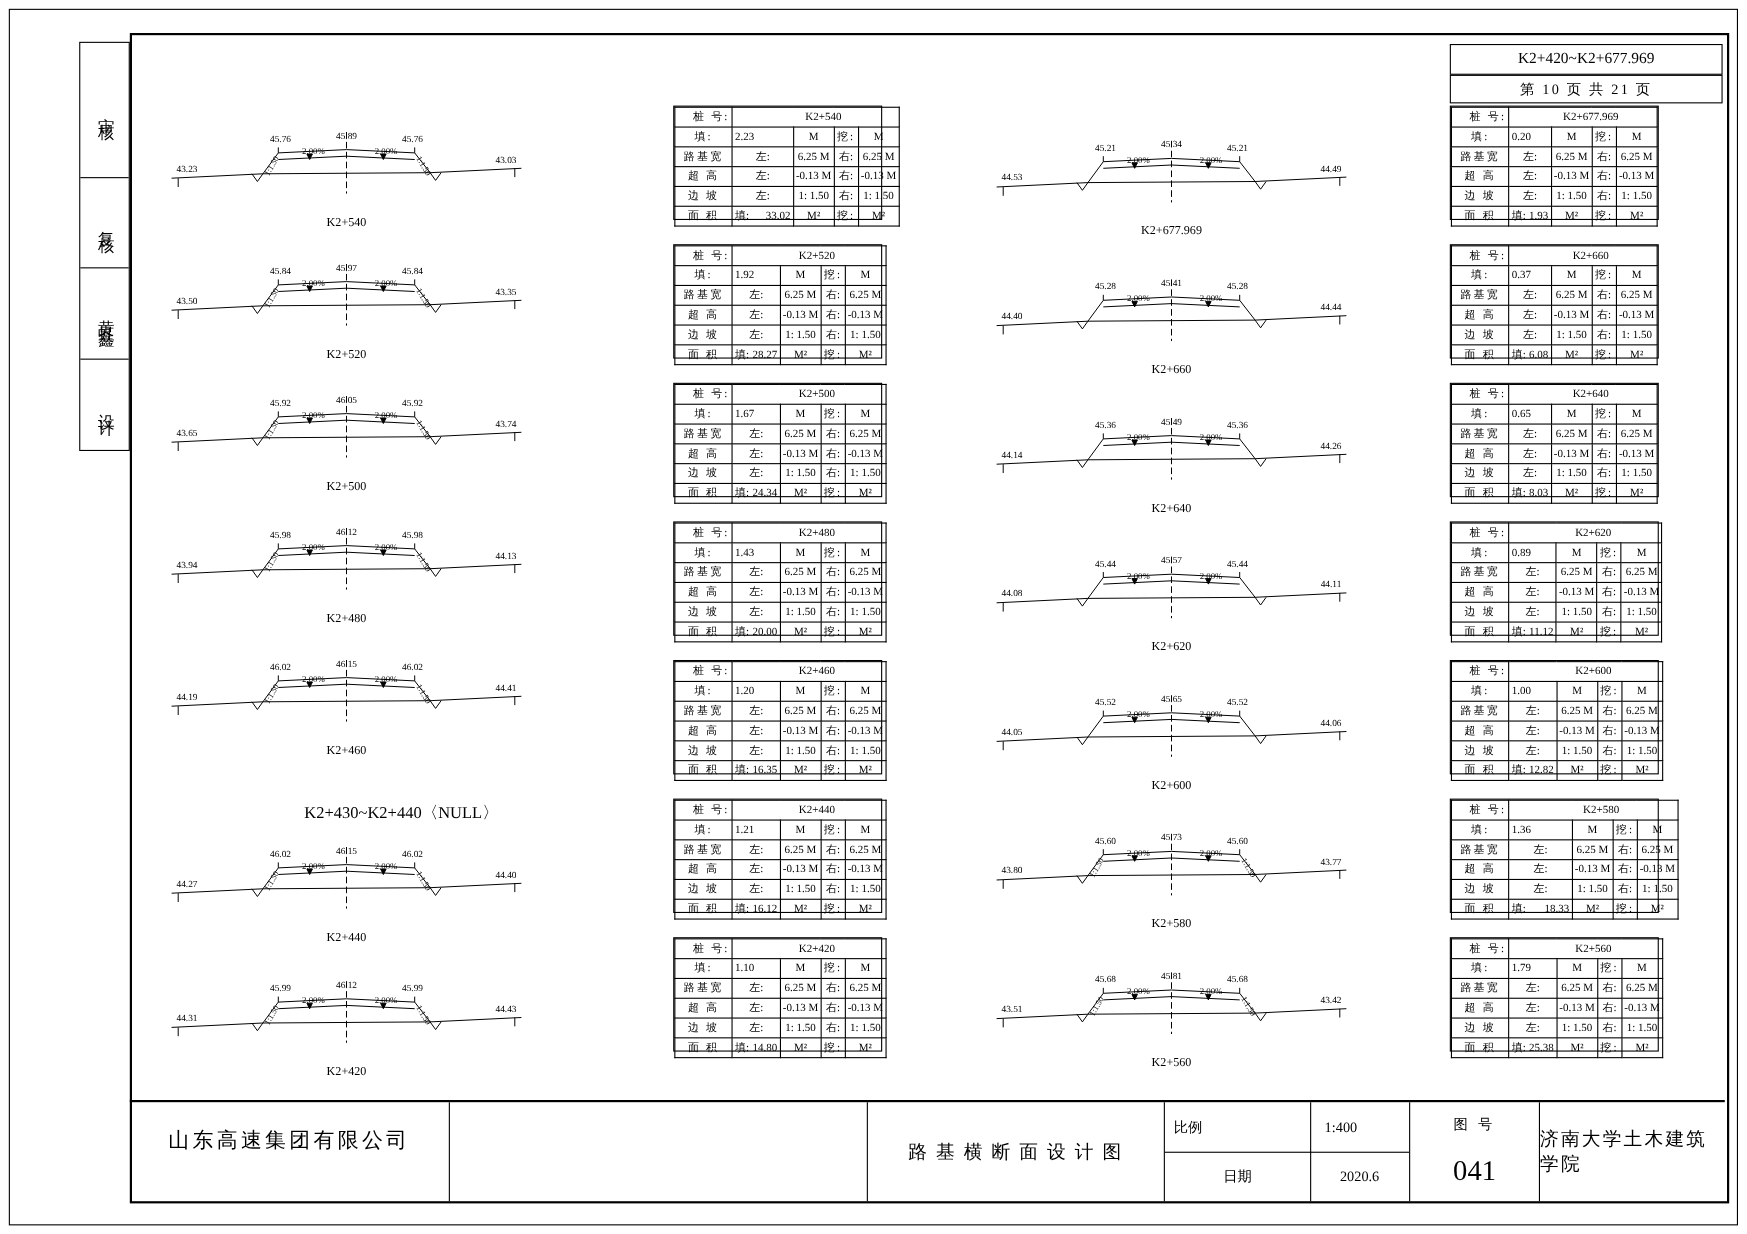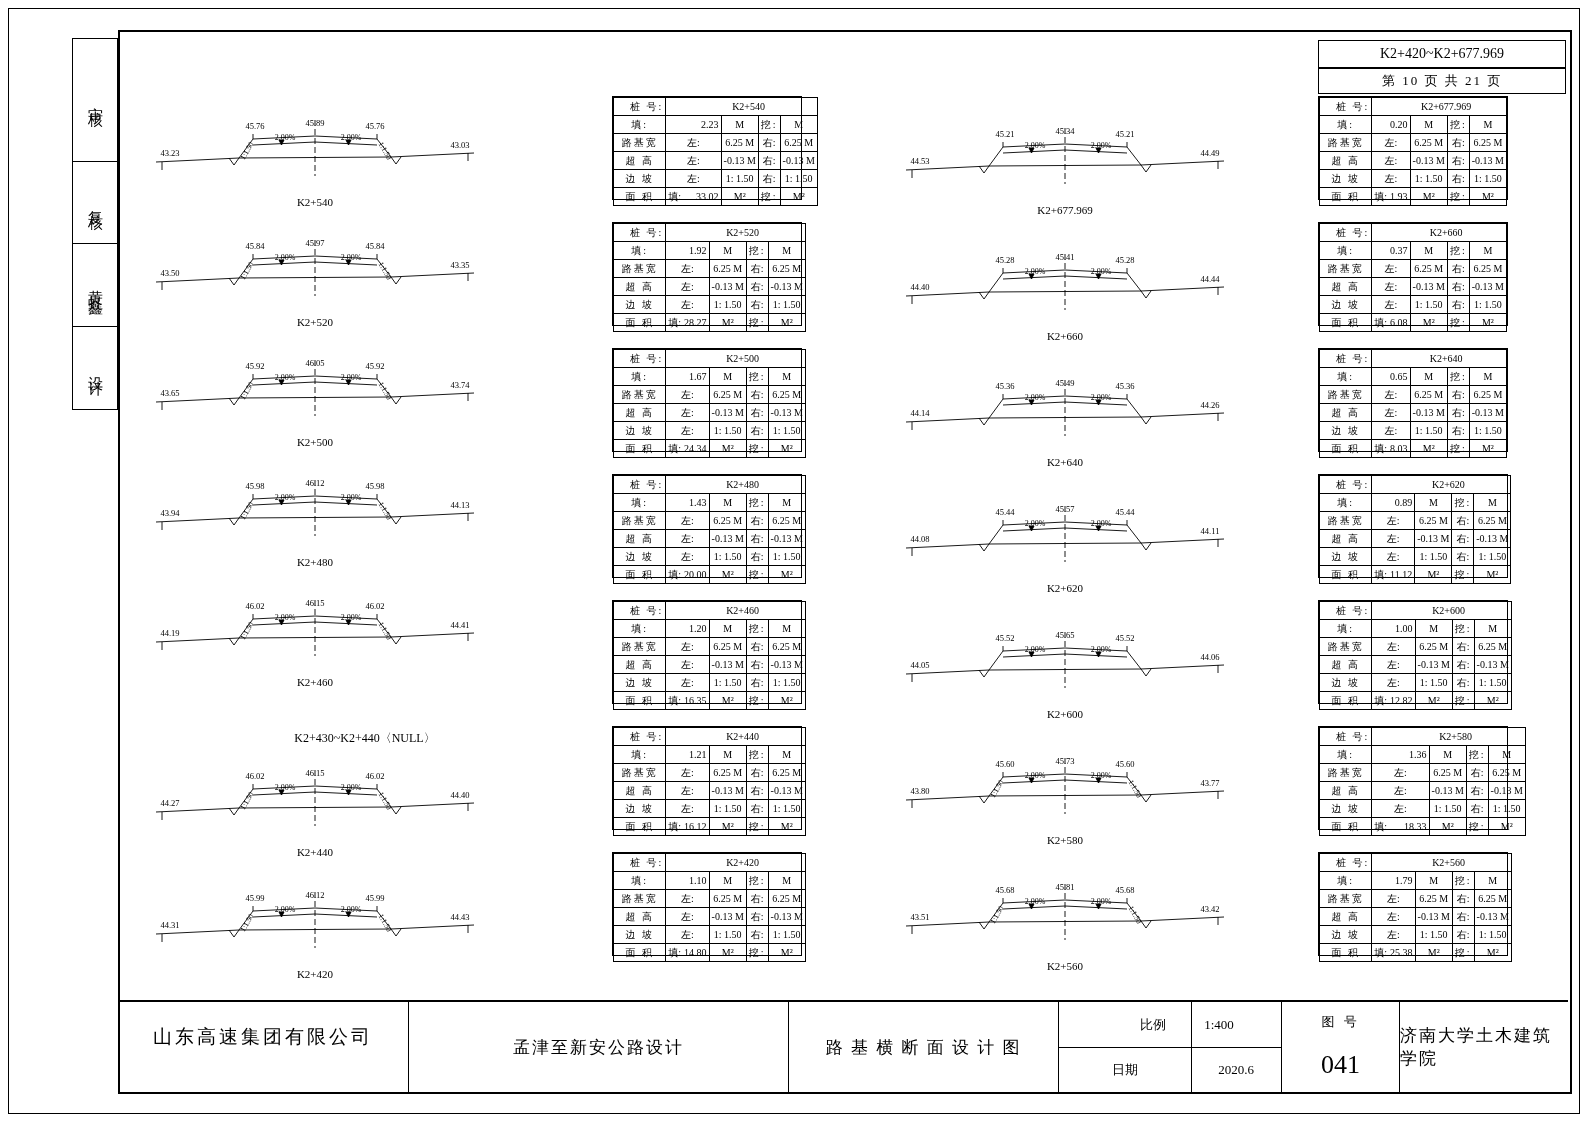--- a/index.html
+++ b/index.html
@@ -18,29 +18,29 @@
   .hdr{position:absolute;border:1px solid #000;box-sizing:border-box;}
   .hdr-title{left:1318px;top:40px;width:248px;height:28px;display:flex;align-items:center;justify-content:center;font-size:14px;font-family:"Liberation Serif",serif;}
   .hdr-page{left:1318px;top:68px;width:248px;height:26px;display:flex;align-items:center;justify-content:center;font-size:13px;font-family:"Liberation Serif",serif;letter-spacing:2px;}
 
   
   .dtable{position:absolute;border:1px solid #000;box-sizing:border-box;font-family:"Liberation Serif",serif;font-size:10px;background:#fff;}
   .dtable table{border-collapse:collapse;width:100%;height:100%;}
   .dtable td{border:1px solid #000;padding:0 2px;height:17px;line-height:17px;white-space:nowrap;}
   .lbl{text-align:center;width:36px;letter-spacing:2px;}
   .c{text-align:center;}
-  .r{text-align:right;padding-right:4px;}
+  .r{padding-right:4px;}
   .unit{text-align:center;width:14px;}
   .hdrow td{text-align:center;font-size:10px;padding-left:16px;}
 
   
   .xsec{position:absolute;}
   .xsec svg{display:block;}
   .xlabel{position:absolute;width:100%;text-align:center;font-family:"Liberation Serif",serif;font-size:11px;}
-  .nulllabel{position:absolute;font-family:"Liberation Serif",serif;font-size:12px;text-align:center;}
+  .nulllabel{position:absolute;font-family:"Liberation Serif",serif;font-size:15px;text-align:center;}
 
   
   .titlebar{position:absolute;left:118px;top:1000px;width:1450px;height:90px;border-top:2px solid #000;box-sizing:border-box;}
   .tb-cell{position:absolute;box-sizing:border-box;display:flex;align-items:center;justify-content:center;font-family:"Liberation Serif",serif;}
   .tb-div{position:absolute;top:0;width:1px;height:90px;background:#000;}
   .tb-big{font-size:19px;letter-spacing:3px;}
   .tb-mid{font-size:17px;letter-spacing:2px;}
   .sub-hline{position:absolute;height:1px;background:#000;}
   .tb-small{font-size:13px;}
   .tb-num{font-size:26px;font-family:"Liberation Serif",serif;}
@@ -1126,25 +1126,24 @@
     </div>
 
   <div class="titlebar">
     <div class="tb-div" style="left:290px;"></div>
     <div class="tb-div" style="left:670px;"></div>
     <div class="tb-div" style="left:940px;"></div>
     <div class="tb-div" style="left:1073px;"></div>
     <div class="tb-div" style="left:1163px;"></div>
 
     <div class="tb-cell tb-big" style="left:0;top:0;width:290px;height:70px;">山东高速集团有限公司</div>
-    <div class="tb-cell tb-mid" style="left:291px;top:0;width:379px;height:90px;">孟津至新安公路设计</div>
     <div class="tb-cell tb-mid" style="left:671px;top:0;width:269px;height:90px;">路 基 横 断 面 设 计 图</div>
 
     <div class="sub-hline" style="left:941px;top:45px;width:222px;"></div>
-    <div class="tb-cell tb-small" style="left:969px;top:0;width:132px;height:45px;text-align:center;">比例</div>
+    <div class="tb-cell tb-small" style="left:896px;top:0;width:132px;height:45px;text-align:center;">比例</div>
     <div class="tb-cell tb-small" style="left:1056px;top:0;width:90px;height:45px;">1:400</div>
     <div class="tb-cell tb-small" style="left:941px;top:45px;width:132px;height:45px;">日期</div>
     <div class="tb-cell tb-small" style="left:1073px;top:45px;width:90px;height:45px;">2020.6</div>
 
     <div class="tb-cell tb-small" style="left:1164px;top:0;width:117px;height:40px;letter-spacing:3px;">图 号</div>
     <div class="tb-cell tb-num" style="left:1164px;top:38px;width:117px;height:50px;">041</div>
     <div class="tb-div" style="left:1281px;"></div>
     <div class="tb-cell tb-mid" style="left:1282px;top:0;width:168px;height:90px;">济南大学土木建筑学院</div>
   </div>
 

